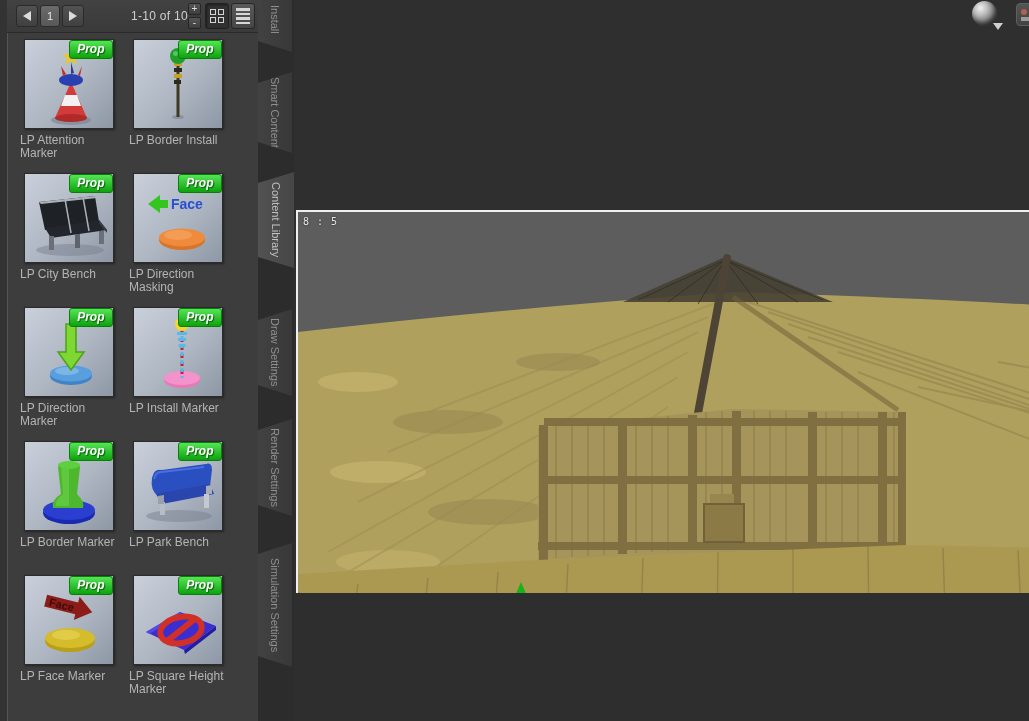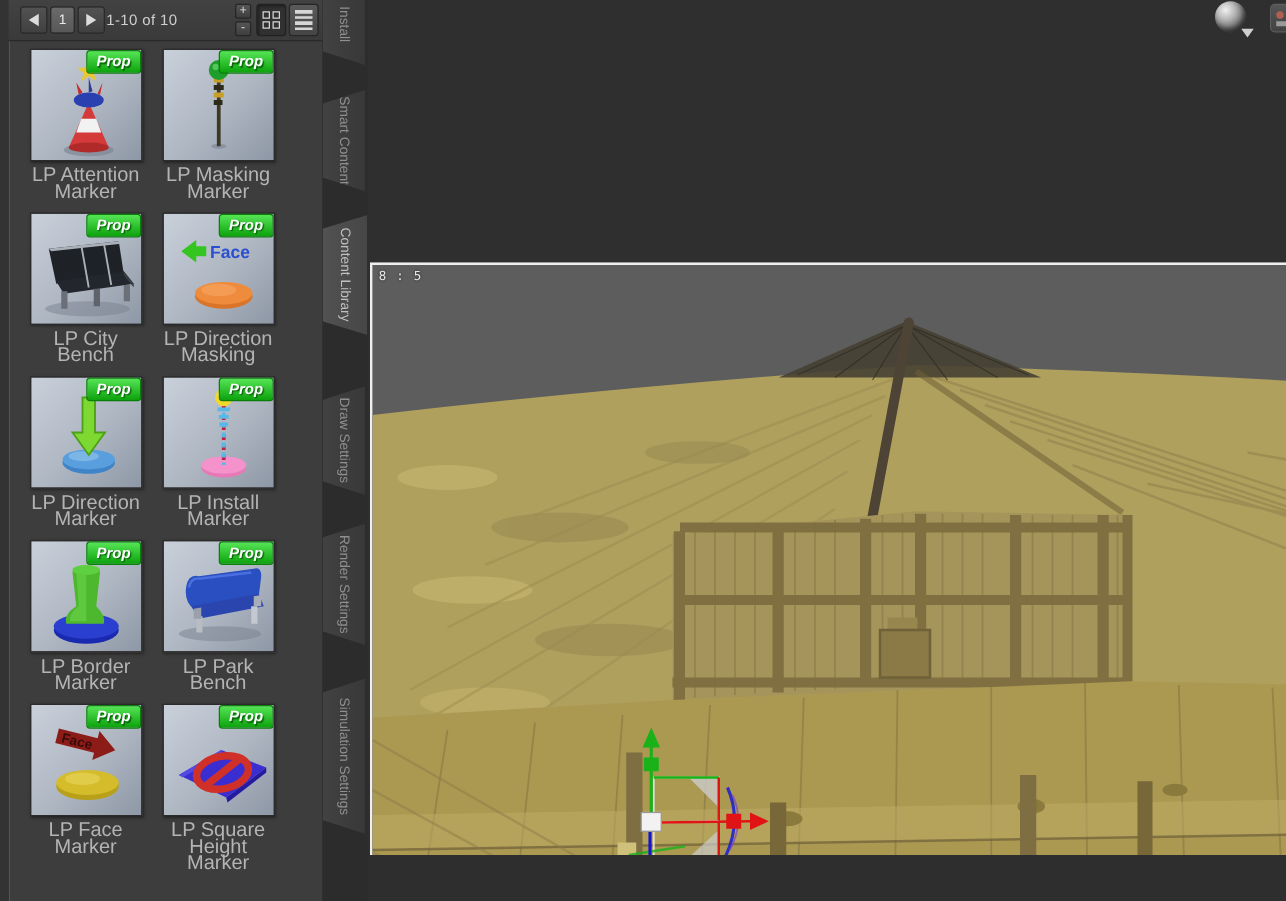--- a/index.html
+++ b/index.html
@@ -12,58 +12,58 @@
                 border-left:7px solid #333; box-shadow:inset 1px 0 0 #555; flex:none; }
   .toolbar { height:33px; display:flex; align-items:center; padding:0 2px 0 8px;
              background:linear-gradient(#424242,#3a3a3a); border-bottom:1px solid #2a2a2a; }
   .tb-btn { width:22px; height:22px; margin:0 1px; border:1px solid #2a2a2a; border-radius:3px;
             background:linear-gradient(#525252,#404040); display:flex; align-items:center; justify-content:center;
             color:#e0e0e0; cursor:pointer; }
   .tb-btn.page { background:linear-gradient(#6a6a6a,#585858); width:20px; font-size:11px; color:#e8e8e8; }
   .arrow { width:0; height:0; border-style:solid; }
   .arrow.left  { border-width:5px 8px 5px 0; border-color:transparent #dcdcdc transparent transparent; }
   .arrow.right { border-width:5px 0 5px 8px; border-color:transparent transparent transparent #dcdcdc; }
-  .range { flex:1; text-align:left; color:#cfcfcf; font-size:12px; letter-spacing:.3px; }
+  .range { flex:1; text-align:right; color:#cfcfcf; font-size:12px; letter-spacing:.3px; }
   .stepper { display:flex; flex-direction:column; margin-right:3px; }
   .stepper .st { width:13px; height:12px; font-size:10px; line-height:9px; text-align:center;
                  color:#ddd; background:linear-gradient(#555,#3e3e3e); border:1px solid #262626;
                  border-radius:2px; margin:1px 0; cursor:pointer; }
   .view-btn { width:24px; height:26px; margin:0 1px; border-radius:3px; display:flex;
               align-items:center; justify-content:center; cursor:pointer; }
   .view-btn.pressed { background:#313131; border:1px solid #222; box-shadow:inset 1px 1px 2px #1d1d1d; }
   .view-btn.raised  { background:linear-gradient(#5a5a5a,#454545); border:1px solid #262626; }
   .grid-glyph { display:grid; grid-template-columns:6px 6px; grid-template-rows:6px 6px; gap:2px; }
   .grid-glyph span { border:1.5px solid #d6d6d6; }
   .list-glyph { display:flex; flex-direction:column; gap:2px; }
   .list-glyph span { width:14px; height:2.5px; background:#d6d6d6; }
 
   .cards { display:grid; grid-template-columns:97px 97px; column-gap:9px; row-gap:9px;
-           justify-content:start; padding:6px 0 0 13px; }
+           justify-content:start; padding:6px 0 0 13px;gap:12px; }
   .card { width:97px; cursor:pointer; }
   .thumb { position:relative; width:90px; height:90px; margin:0 auto;
            background:linear-gradient(135deg,#c9d0da 0%,#aeb6c2 55%,#8e97a5 100%);
            border:1px solid #2b2b2b; box-shadow:1px 1px 2px #242424; }
   .badge { position:absolute; top:0; right:0; padding:1px 7px 2px;
            font-size:12px; font-weight:bold; font-style:italic; color:#fff;
            background:linear-gradient(#55e455,#0da30d); border:1px solid #0a7d0a;
            border-radius:3px; text-shadow:1px 1px 1px #065f06; }
-  .card-label { margin-top:5px; min-height:27px; text-align:center; font-size:16px;
+  .card-label { margin-top:5px; min-height:27px; font-size:12px;
                 line-height:13px; color:#b4b4b4; }
   .thumb svg { position:absolute; left:0; top:0; }
 
   
   .tabstrip { position:relative; width:36px; height:721px; background:#2c2c2c; flex:none; }
   .vtab { position:absolute; left:0; width:34px; display:flex; align-items:center; justify-content:center;
           background:linear-gradient(90deg,#424242,#383838); color:#8f8f8f; font-size:11px;
           clip-path:polygon(0 11px, 100% 0, 100% 100%, 0 calc(100% - 11px)); cursor:pointer; }
   .vtab span { writing-mode:vertical-rl; white-space:nowrap; }
   .vtab.active { left:0; width:36px; background:linear-gradient(90deg,#525252,#464646); color:#c0c0c0; }
 
   
-  .viewport { position:relative; flex:1; height:684px; background:#2f2f2f; overflow:hidden; }
+  .viewport { position:relative; flex:1; height:593px; background:#2f2f2f; overflow:hidden; }
   .ds-ball { position:absolute; top:1px; right:32px; width:25px; height:25px; border-radius:50%;
              background:radial-gradient(circle at 34% 28%, #f0f0f0 0%, #b9b9b9 30%, #6f6f6f 62%, #3c3c3c 95%);
              box-shadow:inset -2px -3px 4px rgba(0,0,0,.5); cursor:pointer; }
   .ds-ball::after { content:""; position:absolute; right:-6px; bottom:-4px; width:0; height:0;
                     border-left:5px solid transparent; border-right:5px solid transparent;
                     border-top:7px solid #cfcfcf; }
   .edge-icon { position:absolute; top:3px; right:-7px; width:20px; height:23px; border-radius:4px;
                background:linear-gradient(#555,#424242); border:1px solid #5f5f5f; cursor:pointer; }
   .edge-icon i { position:absolute; left:4px; top:5px; width:6px; height:6px; border-radius:50%; background:#b06050; }
   .edge-icon b { position:absolute; left:4px; top:13px; width:10px; height:4px; background:#9a9a9a; }
@@ -139,21 +139,21 @@
             <rect x="42.5" y="20" width="3" height="57" fill="#3c3a22"></rect>
             <rect x="40" y="22" width="8" height="4" fill="#c8a028"></rect>
             <rect x="40" y="28" width="8" height="4" fill="#2c2a18"></rect>
             <rect x="40" y="34" width="8" height="4" fill="#c8a028"></rect>
             <rect x="40" y="40" width="7" height="4" fill="#2c2a18"></rect>
             <circle cx="44" cy="16" r="8" fill="#1f9e2c"></circle>
             <circle cx="41.5" cy="13.5" r="2.5" fill="#5ecf68" opacity=".8"></circle>
           </svg>
           <span class="badge">Prop</span>
         </div>
-        <div class="card-label">LP Masking Marker</div>
+        <div class="card-label">LP Border Install</div>
       </div>
 
       <div class="card">
         <div class="thumb">
           <svg width="90" height="90" viewBox="0 0 90 90">
             <ellipse cx="45" cy="76" rx="34" ry="6" fill="#7a8290" opacity=".5"></ellipse>
             <polygon points="14,28 70,22 74,48 20,56" fill="#1e2126"></polygon>
             <polygon points="14,28 16,30 72,24 70,22" fill="#aab0b8"></polygon>
             <polygon points="20,54 74,46 82,56 26,64" fill="#23262c"></polygon>
             <polygon points="74,46 82,56 82,59 74,49" fill="#3a3e46"></polygon>

